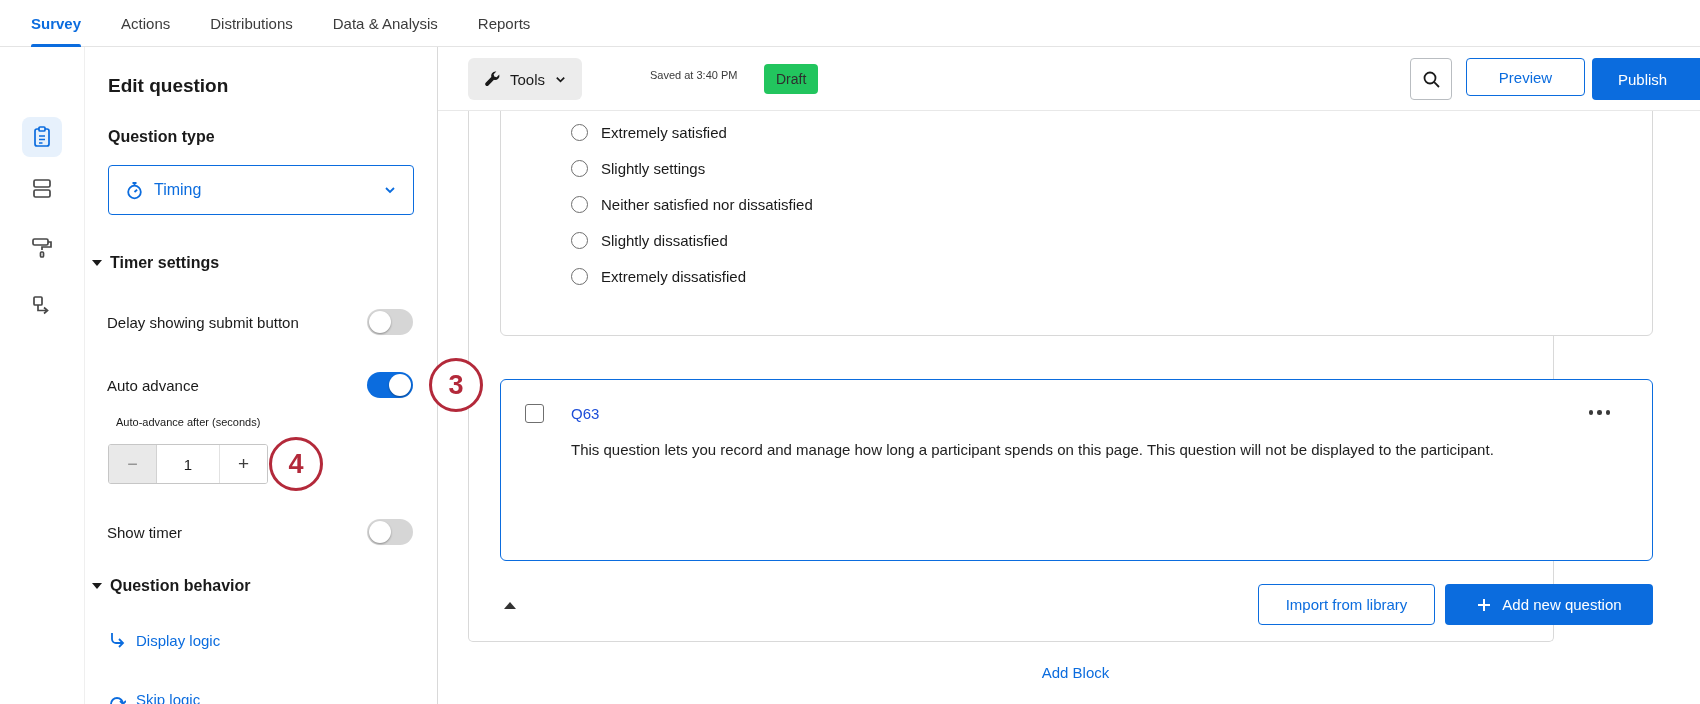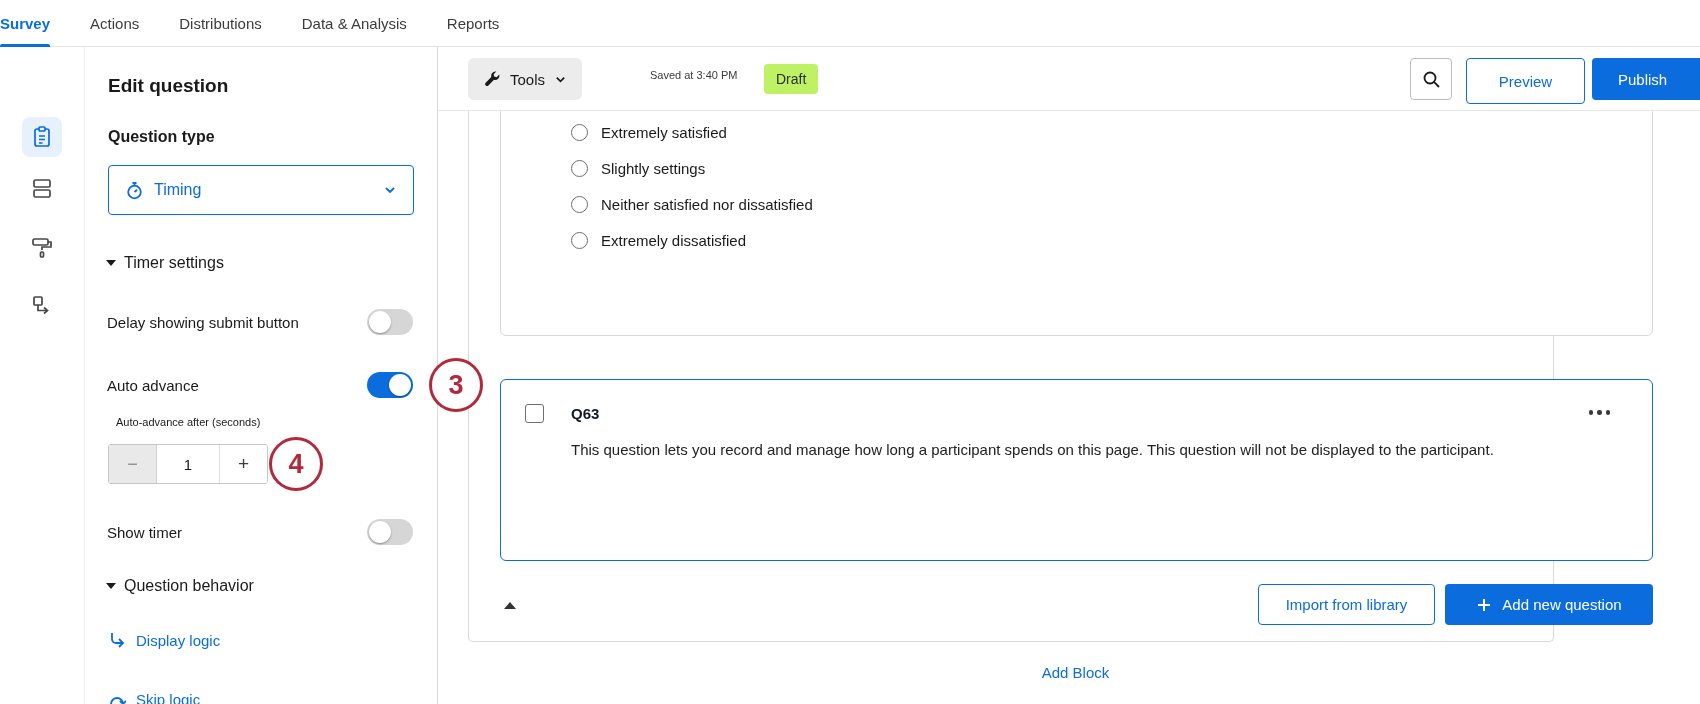--- a/index.html
+++ b/index.html
@@ -5,40 +5,40 @@
   * { margin:0; padding:0; box-sizing:border-box; }
   html,body { width:1700px; height:704px; }
   body {
     position:relative; overflow:hidden; background:#fff;
     font-family:"Liberation Sans", sans-serif; color:#1a1a1a;
   }
   
   .topnav {
     position:absolute; top:0; left:0; right:0; height:47px; background:#fff;
     border-bottom:1px solid #e4e4e4; display:flex; align-items:center;
-    gap:40px; z-index:6;
+    padding-left:31px; gap:40px; z-index:6;
   }
   .tab { font-size:15px; color:#3c3c3c; height:47px; display:flex; align-items:center; position:relative; cursor:pointer; }
   .tab.active { color:#0b6cde; font-weight:bold; }
   .tab.active::after { content:""; position:absolute; left:0; right:0; bottom:0; height:3px; background:#0b6cde; border-radius:2px 2px 0 0; }
   
   .iconrail { position:absolute; top:47px; left:0; bottom:0; width:85px; background:#fff; border-right:1px solid #efefef; z-index:2; }
   .railbtn { position:absolute; left:22px; width:40px; height:40px; border-radius:8px; display:flex; align-items:center; justify-content:center; cursor:pointer; }
   .railbtn.active { background:#e7f1fc; }
   
   .editpanel { position:absolute; top:47px; left:85px; bottom:0; width:353px; background:#fff; border-right:1px solid #d9d9d9; z-index:2; }
   .editpanel > * { position:absolute; }
   .panel-title { top:28px; left:23px; font-size:19px; font-weight:bold; }
   .qtype-label { top:81px; left:23px; font-size:16px; font-weight:bold; }
   .qtype-select {
     top:118px; left:23px; width:306px; height:50px; border:1px solid #0b6cde; border-radius:4px;
     background:#fff; display:flex; align-items:center; padding:0 16px; gap:10px; cursor:pointer;
   }
   .qtype-select .lbl { font-size:16px; color:#0b6cde; flex:1; }
-  .section-hdr { left:21px; display:flex; align-items:center; gap:8px; font-size:16px; font-weight:normal; cursor:pointer; }
+  .section-hdr { left:7px; display:flex; align-items:center; gap:8px; font-size:16px; font-weight:bold; cursor:pointer; }
   .caret-down { width:0; height:0; border-left:5px solid transparent; border-right:5px solid transparent; border-top:6px solid #1a1a1a; }
   .hdr-timer { top:207px; }
   .hdr-behavior { top:530px; }
   .toggle-row { left:22px; width:306px; height:26px; display:flex; align-items:center; justify-content:space-between;text-align:right; }
   .row-delay { top:262px; } .row-auto { top:325px; } .row-showtimer { top:472px; }
   .row-label { font-size:15px; color:#1a1a1a; }
   .toggle { width:46px; height:26px; border-radius:13px; position:relative; cursor:pointer; flex:none; }
   .toggle .knob { position:absolute; top:2px; width:22px; height:22px; border-radius:50%; background:#fff; box-shadow:0 1px 2px rgba(0,0,0,.35); }
   .toggle.off { background:#d6d6d6; } .toggle.off .knob { left:2px; }
   .toggle.on { background:#0b6cde; } .toggle.on .knob { right:2px; }
@@ -48,36 +48,36 @@
   .stepper .val { flex:1; display:flex; align-items:center; justify-content:center; font-size:15px; color:#1a1a1a; }
   .stepper .inc { width:48px; background:#fff; color:#3d3d3d; border-left:1px solid #e2e2e2; font-size:19px; display:flex; align-items:center; justify-content:center; cursor:pointer; }
   .logic-link { left:23px; display:flex; align-items:center; gap:10px; font-size:15px; color:#0b6cde; cursor:pointer; }
   .link-display { top:584px; } .link-skip { top:643px; }
   
   .canvas { position:absolute; top:47px; left:438px; right:0; bottom:0; background:#fff; }
   .toolbar { position:absolute; top:0; left:0; right:0; height:64px; background:#fff; border-bottom:1px solid #e8e8e8; z-index:3; }
   .toolbar > * { position:absolute; }
   .tools-btn { left:30px; top:11px; height:42px; background:#ececec; border-radius:6px; display:flex; align-items:center; gap:9px; padding:0 15px; font-size:15px; color:#1a1a1a; cursor:pointer; }
   .saved-text { left:184px; top:22px; font-size:11px; color:#3a3a3a;margin-left:28px; }
-  .draft-badge { left:326px; top:17px; height:30px; background:#bef264; border-radius:4px; display:flex; align-items:center; padding:0 12px; font-size:14px; color:#2e2e2e; }
+  .draft-badge { left:326px; top:17px; height:30px; background:#22c55e; border-radius:4px; display:flex; align-items:center; padding:0 12px; font-size:14px; color:#2e2e2e; }
   .search-btn { left:972px; top:11px; width:42px; height:42px; border:1px solid #b9bdc1; border-radius:4px; background:#fff; display:flex; align-items:center; justify-content:center; cursor:pointer; }
-  .preview-btn { left:1028px; top:11px; width:119px; height:46px; border:1px solid #0b6cde; border-radius:4px; background:#fff; color:#0b6cde; font-size:15px; display:flex; align-items:center; justify-content:center; cursor:pointer; }
+  .preview-btn { left:1028px; top:11px; width:119px; height:38px; border:1px solid #0b6cde; border-radius:4px; background:#fff; color:#0b6cde; font-size:15px; display:flex; align-items:center; justify-content:center; cursor:pointer; }
   .publish-btn { left:1154px; top:11px; width:140px; height:42px; border-radius:4px; background:#0b6cde; color:#fff; font-size:15px; display:flex; align-items:center; justify-content:flex-start; padding-left:26px; cursor:pointer; }
   .block {
     position:absolute; left:30px; top:64px; width:1086px; height:531px; background:#fff;
     border:1px solid #d9d9d9; border-top:none; border-radius:0 0 5px 5px;
   }
   .radio-card { position:absolute; left:31px; top:-45px; width:1153px; height:270px; background:#fff; border:1px solid #d8d8d8; border-radius:6px; }
   .radio-list { position:absolute; left:70px; top:54px; display:flex; flex-direction:column; gap:13px; }
   .radio-opt { display:flex; align-items:center; gap:13px; height:23px; }
   .radio-circle { width:17px; height:17px; border:1.5px solid #6e6e6e; border-radius:50%; background:#fff; flex:none; cursor:pointer; }
   .radio-lbl { font-size:15px; color:#1a1a1a; }
   .q-card { position:absolute; left:31px; top:268px; width:1153px; height:182px; background:#fff; border:1px solid #0b6cde; border-radius:6px; cursor:pointer; }
   .q-check { position:absolute; left:24px; top:24px; width:19px; height:19px; border:1.5px solid #6f6f6f; border-radius:3px; background:#fff; cursor:pointer; }
-  .q-id { position:absolute; left:70px; top:25px; font-size:15px; color:#0f172a;font-weight:bold; }
+  .q-id { position:absolute; left:70px; top:25px; font-size:15px; color:#1d4ed8; }
   .q-desc { position:absolute; left:70px; top:60px; font-size:15px; color:#222; width:1000px; line-height:1.35; }
   .q-more { position:absolute; right:42px; top:30px; display:flex; gap:4px; cursor:pointer; }
   .q-more i { width:4.5px; height:4.5px; border-radius:50%; background:#3a3a3a; }
   .block-footer-collapse { position:absolute; left:35px; bottom:32px; width:0; height:0; border-left:6px solid transparent; border-right:6px solid transparent; border-bottom:7px solid #333; cursor:pointer; }
   .import-btn { position:absolute; left:789px; top:473px; width:177px; height:41px; border:1px solid #0b6cde; border-radius:4px; background:#fff; color:#0b6cde; font-size:15px; display:flex; align-items:center; justify-content:center; cursor:pointer; }
   .addq-btn { position:absolute; left:976px; top:473px; width:208px; height:41px; border-radius:4px; background:#0b6cde; color:#fff; font-size:15px; display:flex; align-items:center; justify-content:center; gap:10px; cursor:pointer; }
   .add-block { position:absolute; left:30px; top:617px; width:1215px; text-align:center; font-size:15px; color:#0b6cde; cursor:pointer; }
   
   .anno { position:absolute; width:54px; height:54px; border:3px solid #b3293a; border-radius:50%; background:#fff; display:flex; align-items:center; justify-content:center; font-size:27px; font-weight:bold; color:#b3293a; z-index:9; }
   .anno-3 { left:429px; top:358px; }
@@ -268,20 +268,24 @@
         <div class="radio-opt">
           <span class="radio-circle"></span>
           <span class="radio-lbl">Slightly settings</span>
         </div>
         <div class="radio-opt">
           <span class="radio-circle"></span>
           <span class="radio-lbl">Neither satisfied nor dissatisfied</span>
         </div>
         <div class="radio-opt">
           <span class="radio-circle"></span>
+          <span class="radio-lbl">Slightly dissatisfied</span>
+        </div>
+        <div class="radio-opt">
+          <span class="radio-circle"></span>
           <span class="radio-lbl">Extremely dissatisfied</span>
         </div>
       </div>
     </div>
 
     <div class="q-card">
       <span class="q-check"></span>
       <span class="q-id">Q63</span>
       <div class="q-desc">This question lets you record and manage how long a participant spends on this page. This question will not be displayed to the participant.</div>
       <div class="q-more">

